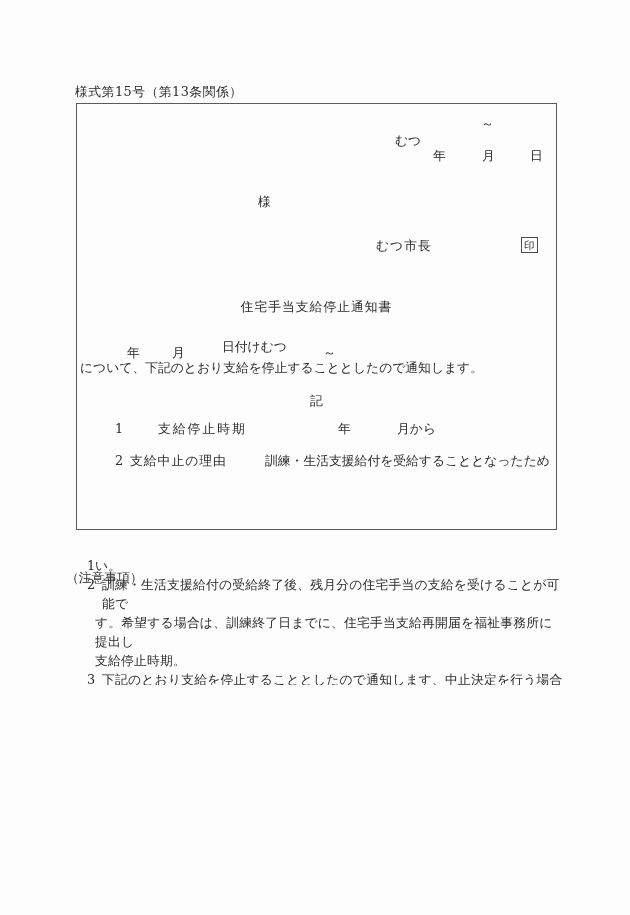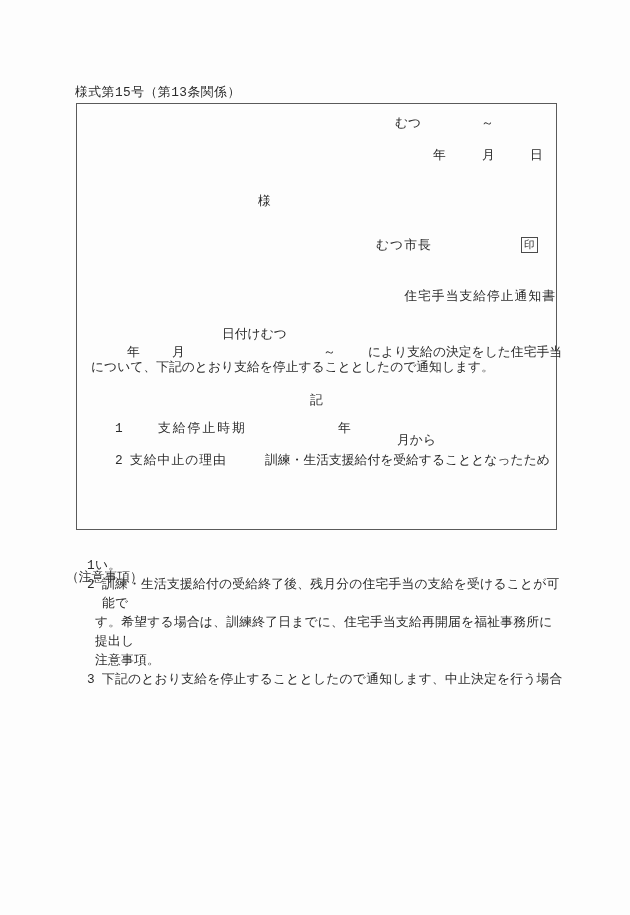--- a/index.html
+++ b/index.html
@@ -1,21 +1,21 @@
 <!DOCTYPE html>
 <html><head>
 <meta charset="utf-8">
 <style>
   html,body{margin:0;padding:0;}
   body{
     width:630px;height:915px;background:#fdfdfd;
     font-family:"DejaVu Serif","Liberation Serif",serif;
     color:#2b2b2b;
   }
-  .page{position:relative;width:630px;height:685px;font-size:12.8px;overflow:hidden;font-family:Liberation Mono, monospace;}
+  .page{position:relative;width:630px;height:685px;font-size:12.8px;overflow:hidden;}
   .abs{position:absolute;line-height:1.25;white-space:nowrap;}
   .form-no{position:absolute;left:75px;top:84px;letter-spacing:0.5px;}
   .box{
     position:absolute;left:76px;top:103px;width:479px;height:425px;
     border:1px solid #5a5a5a;background:transparent;
   }
   .center-line{position:absolute;left:0;right:0;text-align:center;line-height:1.25;}
   .doc-title{letter-spacing:1px;}
   .seal{
     border:1px solid #4a4a4a;font-size:10.5px;line-height:1.15;
@@ -34,67 +34,66 @@
 </style>
 </head>
 <body>
 
 <div class="page">
 
   <div class="form-no">様式第15号（第13条関係）</div>
 
   <div class="box">
 
-    <span class="abs" style="left:318px;top:12px;">むつ</span>
+    <span class="abs" style="left:318px;top:29px;">むつ</span>
     <span class="abs" style="left:404px;top:12px;">～</span>
 
     <span class="abs" style="left:356px;top:44px;">年</span>
     <span class="abs" style="left:405px;top:44px;">月</span>
     <span class="abs" style="left:453px;top:44px;">日</span>
 
     <span class="abs" style="left:181px;top:90px;">様</span>
 
     <span class="abs sender" style="left:283px;top:134px;">むつ市長</span>
     <span class="abs seal" style="left:444px;top:133px;">印</span>
 
-    <div class="center-line doc-title" style="top:185px;text-align:right;">住宅手当支給停止通知書</div>
+    <div class="center-line doc-title" style="top:195px;">住宅手当支給停止通知書</div>
 
     <span class="abs" style="left:50px;top:241px;">年</span>
     <span class="abs" style="left:95px;top:241px;">月</span>
-    <span class="abs" style="left:145px;top:223px;">日付けむつ</span>
+    <span class="abs" style="left:145px;top:235px;">日付けむつ</span>
     <span class="abs" style="left:246px;top:241px;">～</span>
-    <span class="abs" style="left:291px;top:241px;">により支給の決定をした住宅手当</span>
 
-    <span class="abs" style="left:14px;top:256px;">について、下記のとおり支給を停止することとしたので通知します。</span>
+    <span class="abs" style="left:3px;top:256px;">について、下記のとおり支給を停止することとしたので通知します。</span>
 
     <div class="center-line" style="top:289px;">記</div>
 
     <span class="abs" style="left:38px;top:317px;">1</span>
     <span class="abs item-label-1" style="left:53px;top:317px;">支給停止時期</span>
     <span class="abs" style="left:261px;top:317px;">年</span>
-    <span class="abs" style="left:320px;top:317px;margin-top:12px;">月から</span>
+    <span class="abs" style="left:320px;top:317px;">月から</span>
 
     <span class="abs" style="left:38px;top:349px;">2</span>
     <span class="abs item-label-2" style="left:53px;top:349px;">支給中止の理由</span>
     <span class="abs" style="left:188px;top:349px;">訓練・生活支援給付を受給することとなったため</span>
 
   </div>
 
   <div class="notes-heading">（注意事項）</div>
 
   <div class="notes">
     <div class="note">
       <span class="note-num">1</span>
       <div class="nl cont">い。</div>
     </div>
     <div class="note">
       <span class="note-num">2</span>
       <div class="nl first">訓練・生活支援給付の受給終了後、残月分の住宅手当の支給を受けることが可能で</div>
       <div class="nl cont">す。希望する場合は、訓練終了日までに、住宅手当支給再開届を福祉事務所に提出し</div>
-      <div class="nl cont">注意事項。</div>
+      <div class="nl cont">支給停止時期。</div>
     </div>
     <div class="note">
       <span class="note-num">3</span>
       <div class="nl first">下記のとおり支給を停止することとしたので通知します、中止決定を行う場合があ</div>
       <div class="nl cont">ります。</div>
     </div>
   </div>
 
 </div>
 

